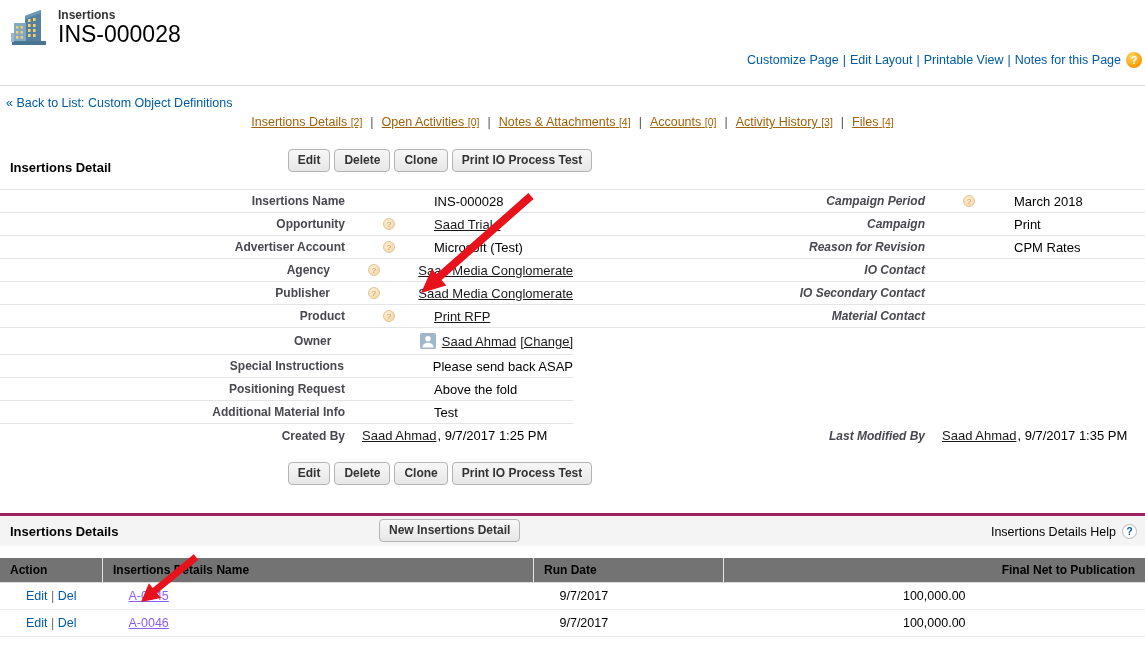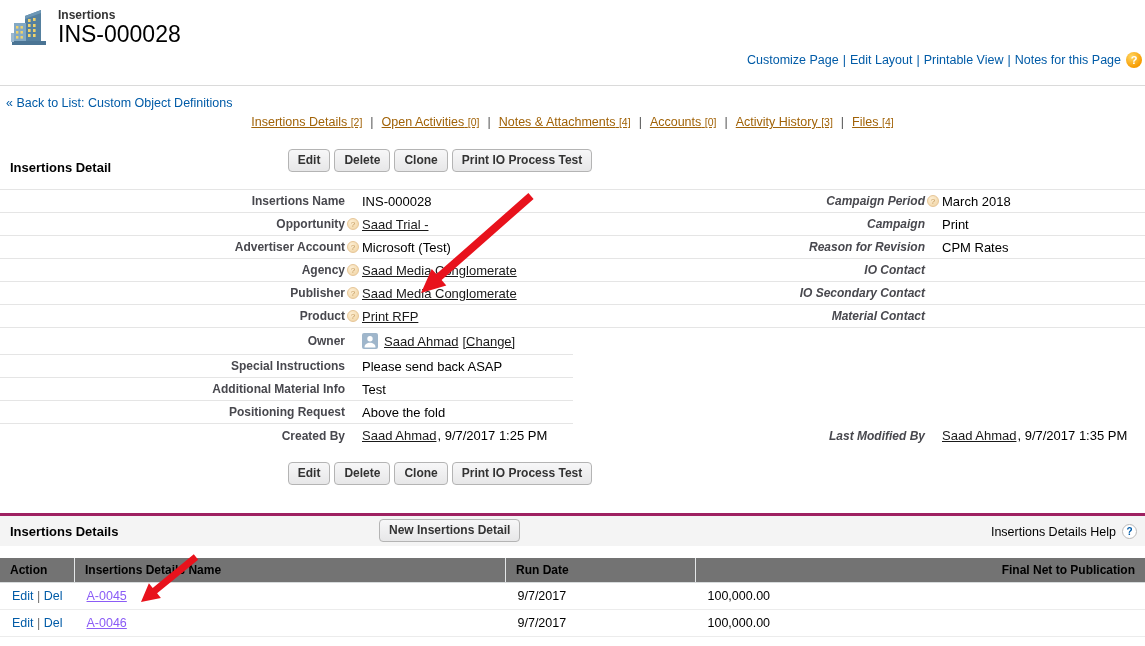--- a/index.html
+++ b/index.html
@@ -38,21 +38,21 @@
     cursor:pointer; font-family:"Liberation Sans",sans-serif; }
   .btn-row2 { margin-top:15px; }
 
   
   .dgrid { border-top:1px solid #e5e5e5; margin-top:2px; }
   .drow { display:flex; height:23px; }
   .drow.tall { height:27px; }
   .half { display:flex; align-items:center; }
   .hl { width:573px; }
   .hr { flex:1; }
-  .half.b { border-bottom:1px solid #e5e5e5; }
+  .half.b { border-bottom:1px solid #e5e5e5;gap:36px; }
   .lab { font-size:12px; font-weight:bold; color:#48484e; text-align:right; white-space:nowrap; }
   .hl .lab { width:345px; }
   .hr .lab { width:352px;font-style:italic; }
   .hslot { width:16px; display:flex; justify-content:center; }
   .help-dot { width:12px; height:12px; border-radius:50%; background:radial-gradient(circle at 35% 30%,#fdeed3,#f0d3a2);
     border:1px solid #e6c596; font-size:8px; color:#c49a5d; text-align:center; line-height:11px; cursor:pointer; }
   .val { flex:1; font-size:13px; color:#000; padding-left:1px; white-space:nowrap; display:flex; align-items:center; gap:4px; }
   .vlink { color:#1a1a1a; text-decoration:underline; cursor:pointer; }
   .avatar { width:16px; height:16px; display:inline-block; margin-right:2px; }
 
@@ -63,22 +63,22 @@
   .rl-newbtn { position:absolute; left:377px; top:3px; }
   .rl-help { position:absolute; right:8px; top:8px; font-size:12.5px; display:flex; align-items:center; gap:6px; }
   .rl-help a { color:#000000; text-decoration:none; }
   .q-ball { width:15px; height:15px; border-radius:50%; background:#fff; border:1px solid #b9b9b9;
     color:#015ba7; font-size:10px; font-weight:bold; text-align:center; line-height:14px; cursor:pointer; }
 
   table.rl-table { width:100%; border-collapse:collapse; margin-top:12px; font-size:12.5px; }
   .rl-table th { background:#737373; font-size:12px; font-weight:bold; text-align:left; padding:5px 10px;
     border-bottom:1px solid #d7dbdc; border-right:1px solid #e4e7e8; color:#000; }
   .rl-table th:last-child { border-right:none; text-align:right; }
-  .rl-table td { padding:6px 12px; border-bottom:1px solid #ececec; white-space:nowrap; }
-  .rl-table td:last-child { text-align:left; }
+  .rl-table td { padding:6px 26px; border-bottom:1px solid #ececec; white-space:nowrap; }
+  .rl-table td:last-child { text-align:center; }
   .rl-table a.act { color:#015ba7; text-decoration:none; cursor:pointer; }
   .rl-table .asep { color:#707070; }
   .rl-table a.nm { color:#8b5cf6; text-decoration:underline; cursor:pointer; }
 
   
   #arrow-overlay { position:absolute; left:0; top:0; width:1145px; height:646px; pointer-events:none; z-index:10; }
 </style>
 </head>
 <body>
 
@@ -257,32 +257,32 @@
       <div class="half hl b">
           <div class="lab">Special Instructions</div>
           <span class="hslot"></span>
           <div class="val">Please send back ASAP</div>
         </div>
       <div class="half hr"></div>
     </div>
 
     <div class="drow">
       <div class="half hl b">
+          <div class="lab">Positioning Request</div>
+          <span class="hslot"></span>
+          <div class="val">Above the fold</div>
+        </div>
+      <div class="half hr"></div>
+    </div>
+
+    <div class="drow">
+      <div class="half hl b">
           <div class="lab">Additional Material Info</div>
           <span class="hslot"></span>
           <div class="val">Test</div>
-        </div>
-      <div class="half hr"></div>
-    </div>
-
-    <div class="drow">
-      <div class="half hl b">
-          <div class="lab">Positioning Request</div>
-          <span class="hslot"></span>
-          <div class="val">Above the fold</div>
         </div>
       <div class="half hr"></div>
     </div>
 
     <div class="drow">
       <div class="half hl">
           <div class="lab">Created By</div>
           <span class="hslot"></span>
           <div class="val">
             <a class="vlink">Saad Ahmad</a>

